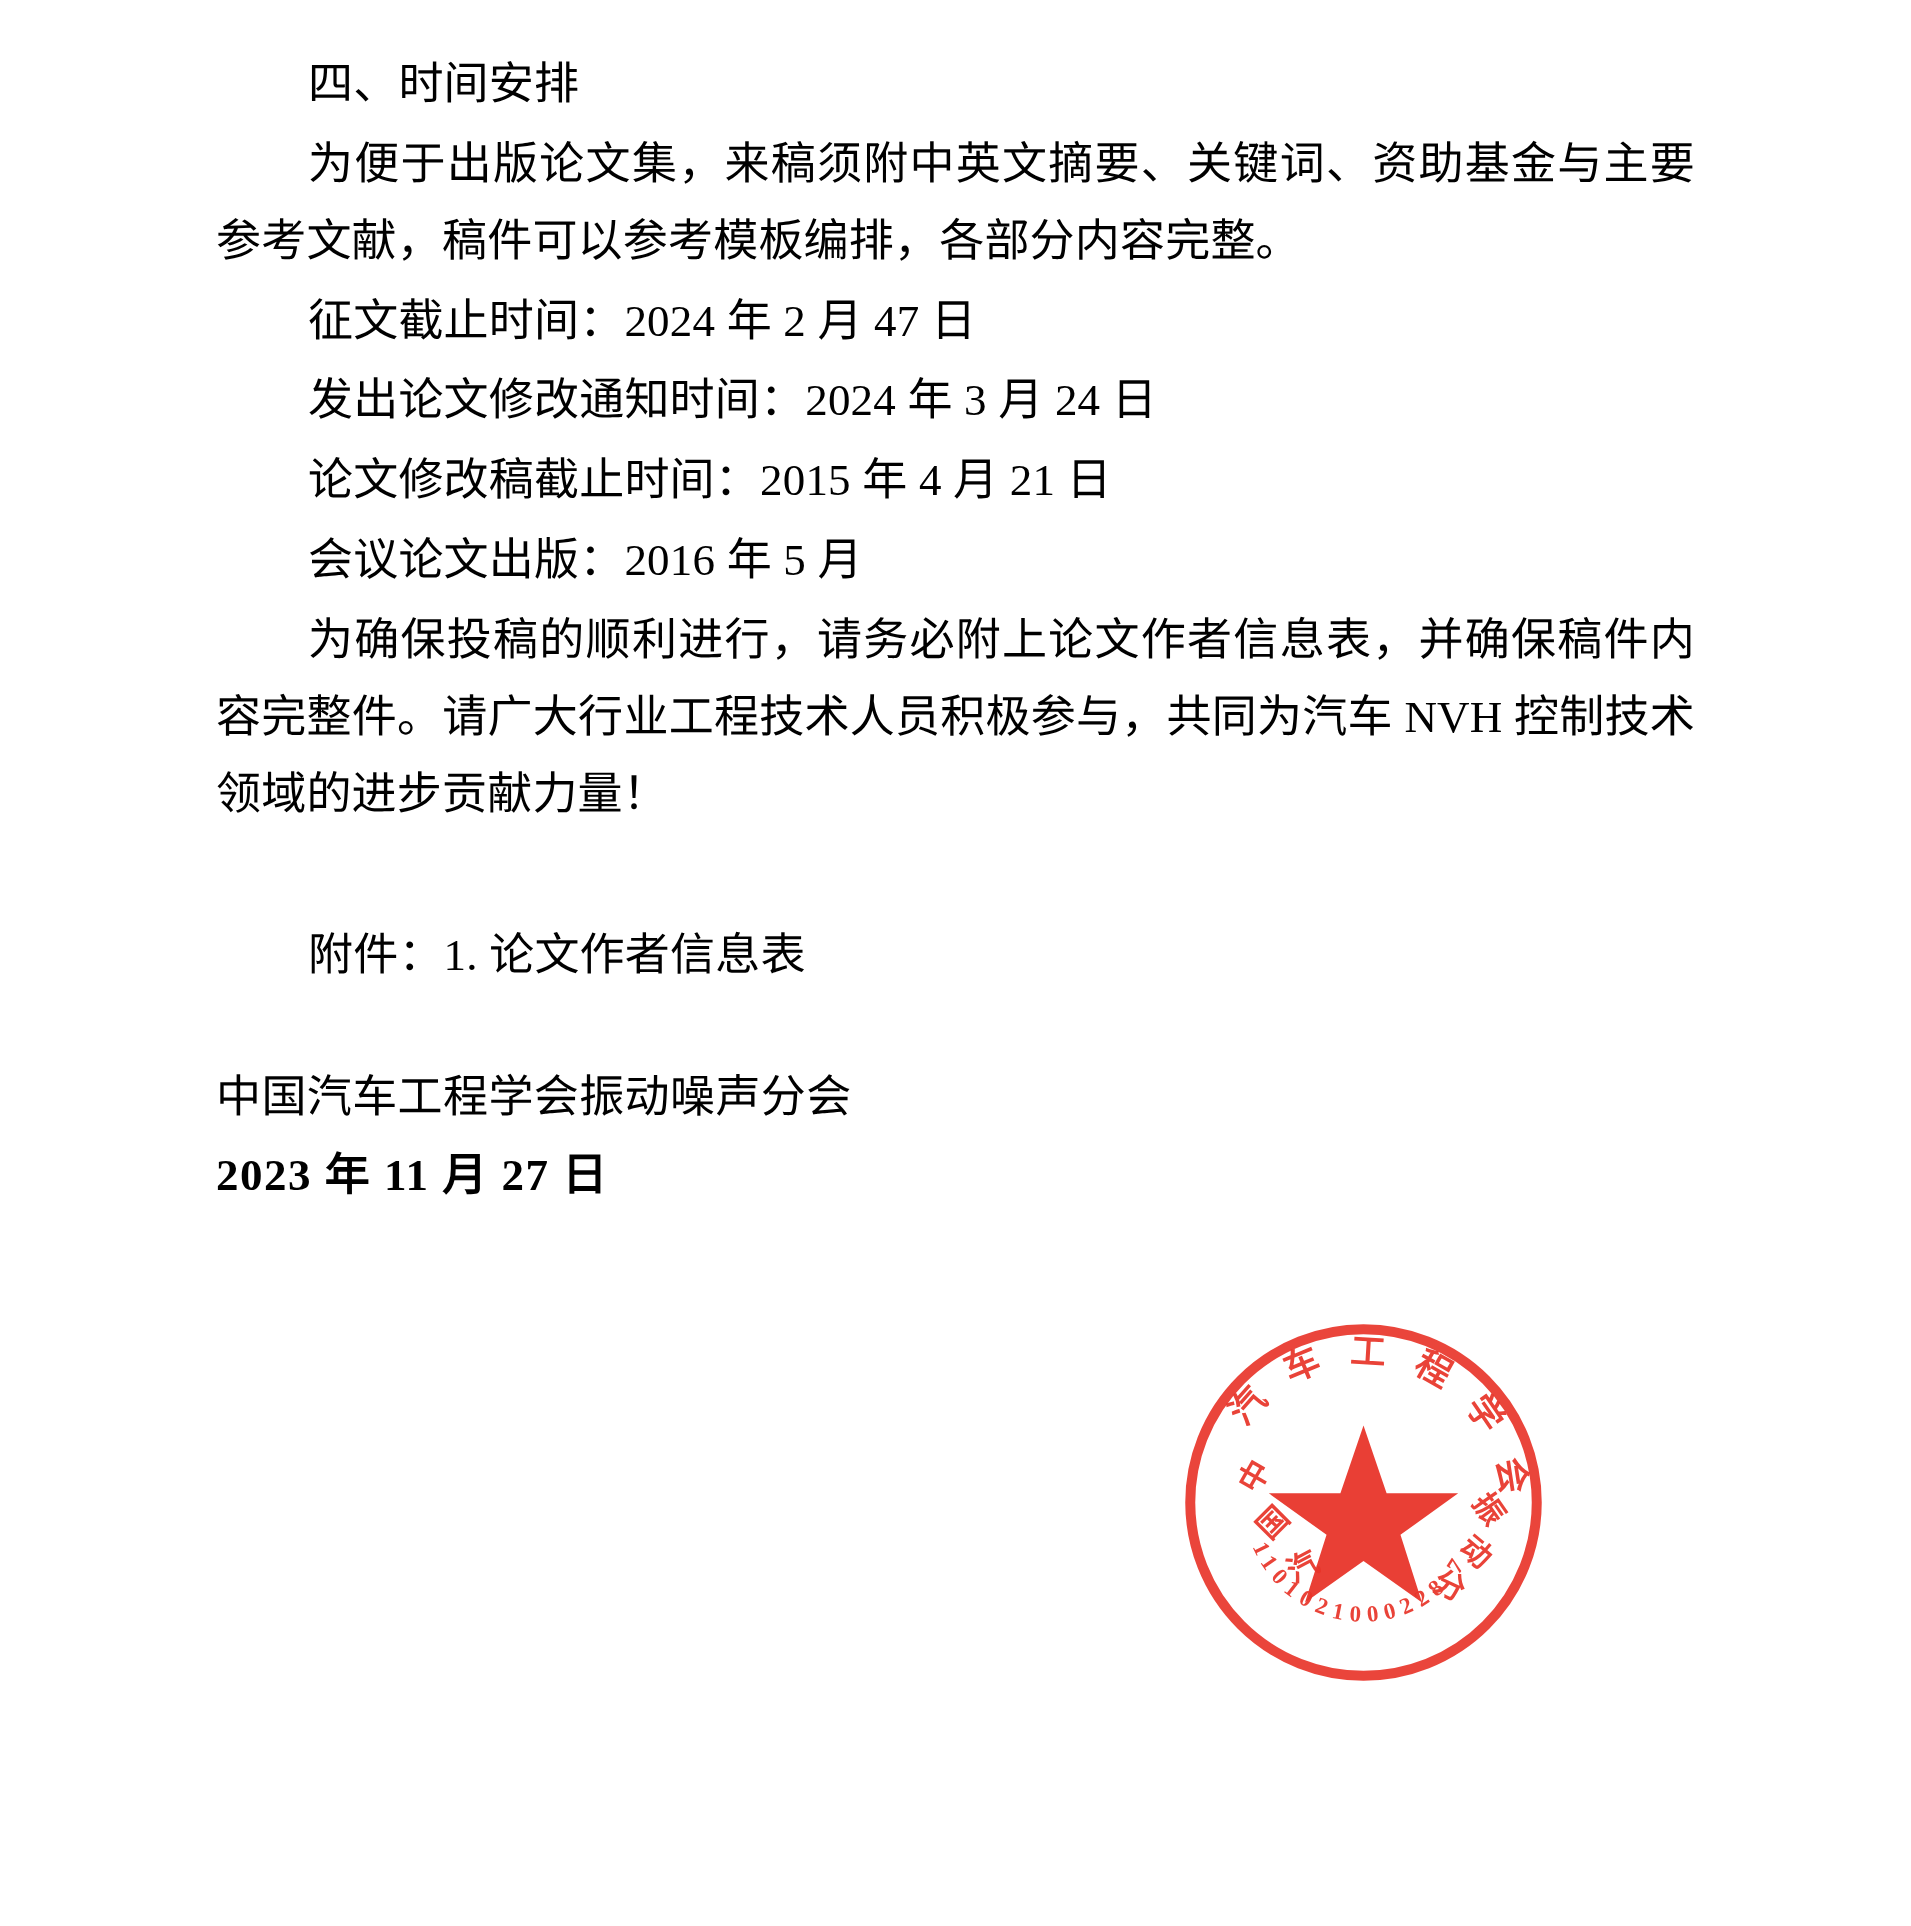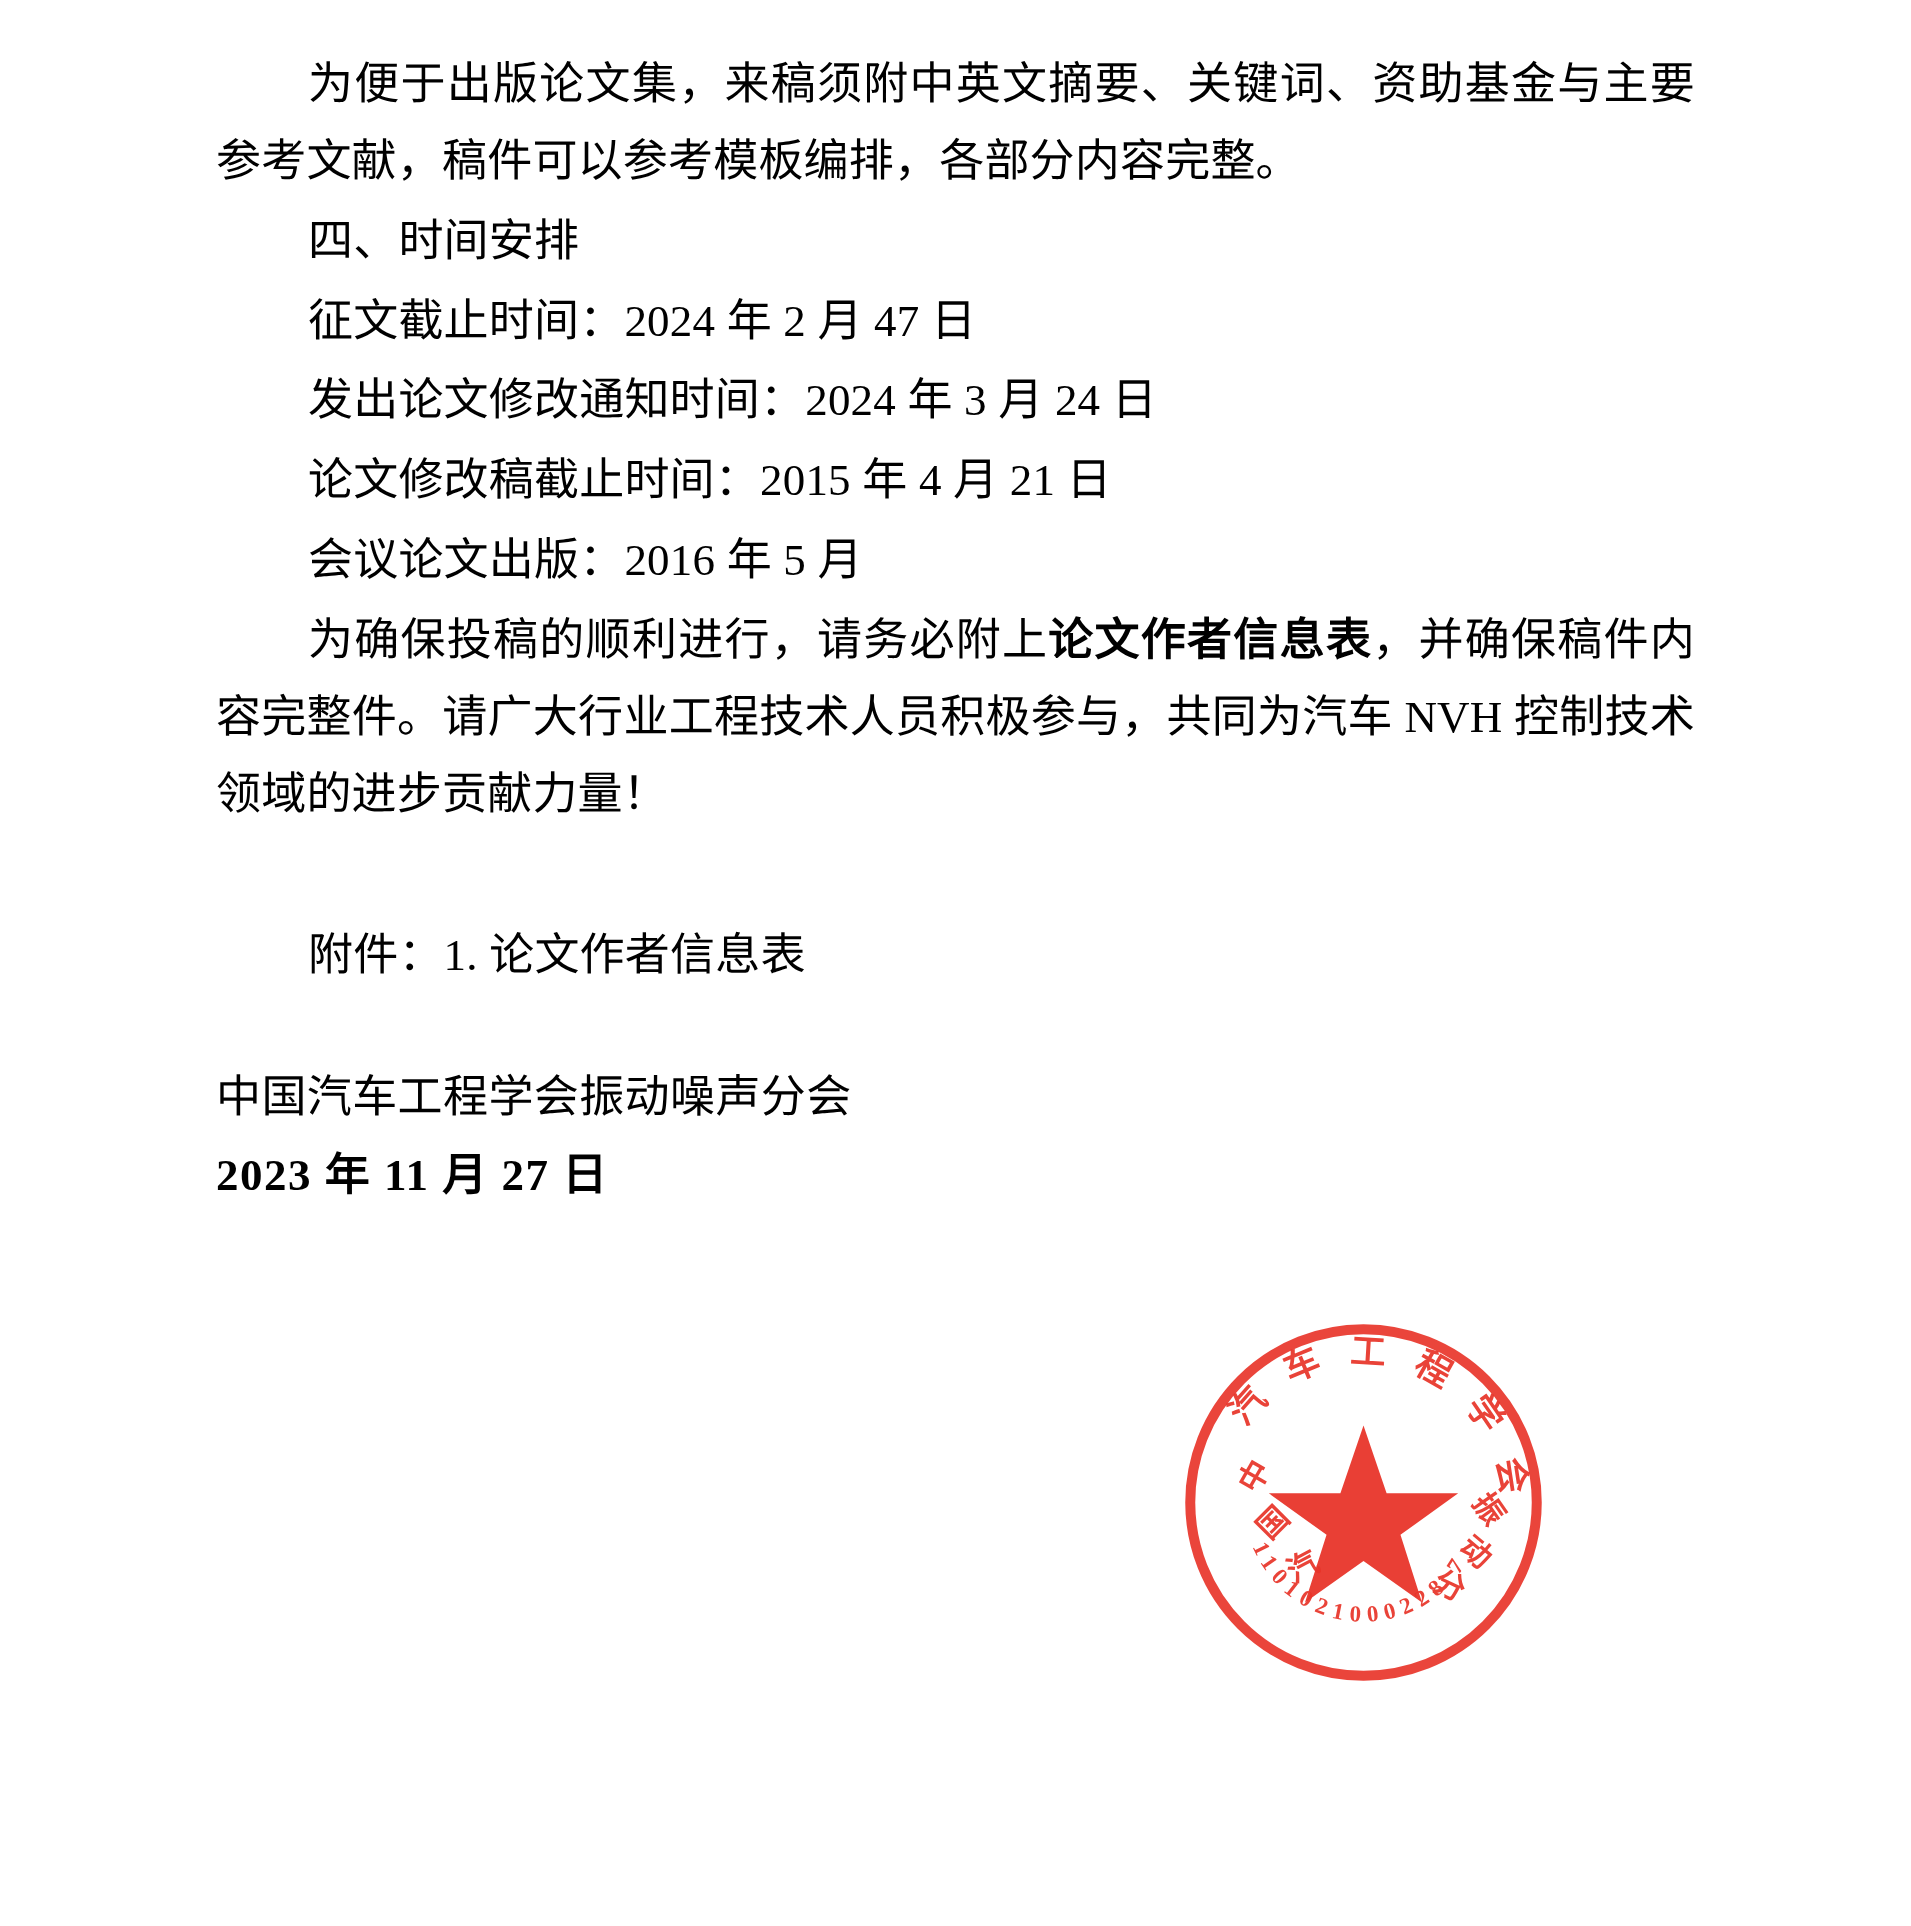--- a/index.html
+++ b/index.html
@@ -39,21 +39,21 @@
   .indent-list {
     text-indent: 92px;
   }
   .para.tight {
     margin-bottom: 0;
   }
   .spacer-lg {
     height: 81px;
   }
   .bold {
-    font-weight: bold;
+    font-weight: normal;
   }
   .attach-sub {
     text-indent: 166px;
   }
   .sign-block {
     margin-top: 65px;
     text-align: left;
     padding-right: 54px;
   }
   .sign-line {
@@ -82,23 +82,23 @@
     display: block;
   }
 </style>
 </head>
 <body>
 
 <div class="page">
 
   <div class="content">
 
+    <p class="para indent2">四、时间安排</p>
+
     <p class="para indent2">为便于出版论文集，来稿须附中英文摘要、关键词、资助基金与主要参考文献，稿件可以参考模板编排，各部分内容完整。</p>
-
-    <p class="para indent2">四、时间安排</p>
 
     <p class="para indent-list">征文截止时间：2024 年 2 月 47 日</p>
     <p class="para indent-list">发出论文修改通知时间：2024 年 3 月 24 日</p>
     <p class="para indent-list">论文修改稿截止时间：2015 年 4 月 21 日</p>
     <p class="para indent-list">会议论文出版：2016 年 5 月</p>
 
     <p class="para indent2"><span>为确保投稿的顺利进行，请务必附上</span><span class="bold">论文作者信息表</span><span>，并确保稿件内容完整件。请广大行业工程技术人员积极参与，共同为汽车 NVH 控制技术领域的进步贡献力量！</span></p>
 
     <div class="spacer-lg"></div>
 

